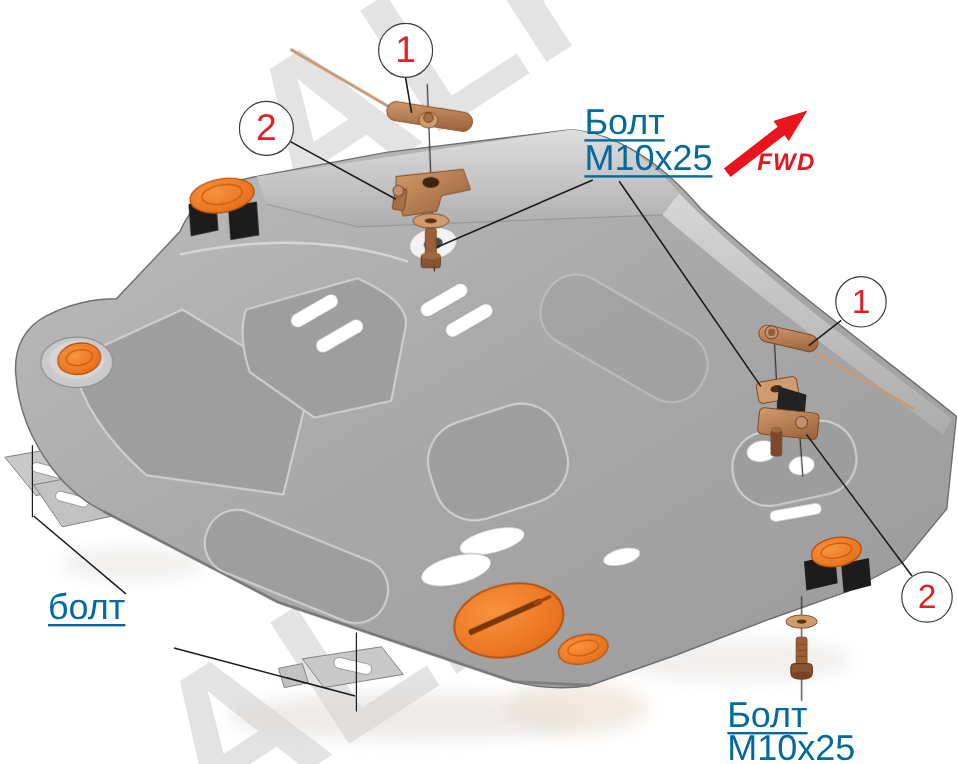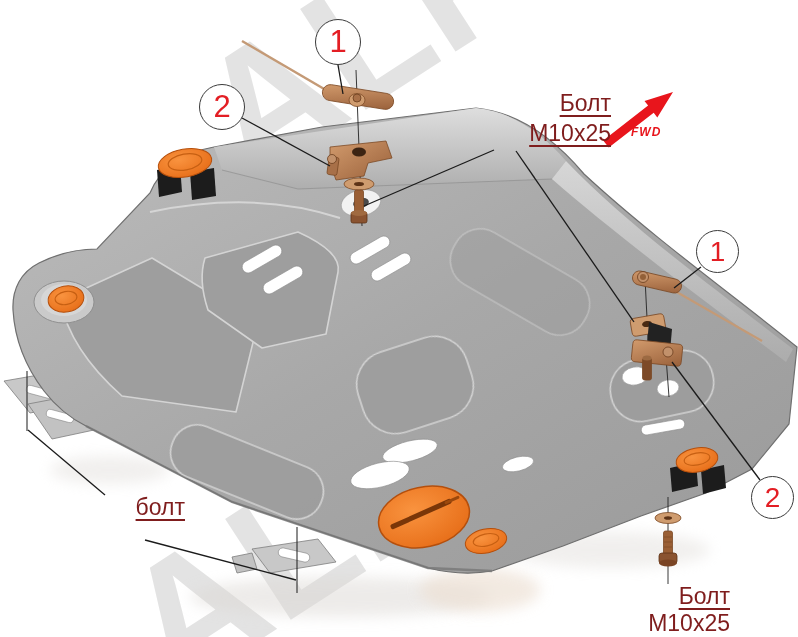--- a/index.html
+++ b/index.html
@@ -5,25 +5,25 @@
   html,body{margin:0;padding:0;background:#fff;}
   body{width:798px;height:637px;position:relative;overflow:hidden;
        font-family:"Liberation Sans","DejaVu Sans",sans-serif;}
   #stage{position:absolute;left:0;top:0;width:798px;height:637px;}
   svg{position:absolute;left:0;top:0;}
   .callout{position:absolute;border-radius:50%;background:#fff;border:1.7px solid #3a3a3a;
            display:flex;align-items:center;justify-content:center;color:#e31e24;
            box-sizing:border-box;z-index:5;}
   .callout.big{width:46px;height:46px;font-size:31px;}
   .callout.sm{width:43px;height:43px;font-size:28px;}
-  .diagram-label{position:absolute;color:#7f1d1d;text-align:right;z-index:4;
-                 font-size:23px;line-height:30px;}
+  .diagram-label{position:absolute;color:#0369a1;text-align:left;z-index:4;
+                 font-size:30px;line-height:30px;}
   .diagram-label .u{text-decoration:underline;text-decoration-thickness:2px;text-underline-offset:4px;}
   .fwd-label{position:absolute;left:631px;top:125px;color:#e8151c;font-style:italic;
-             font-weight:bold;font-size:12px;letter-spacing:1px;z-index:4;}
+             font-weight:bold;font-size:20px;letter-spacing:1px;z-index:4;}
 </style>
 </head>
 <body>
 
 <div id="stage">
 <svg width="798" height="637" viewBox="0 0 798 637">
   <defs>
     <linearGradient id="gPlate" x1="0" y1="0" x2="1" y2="1">
       <stop offset="0" stop-color="#bdbdbd"></stop>
           <stop offset=".5" stop-color="#a8a8a8"></stop>

